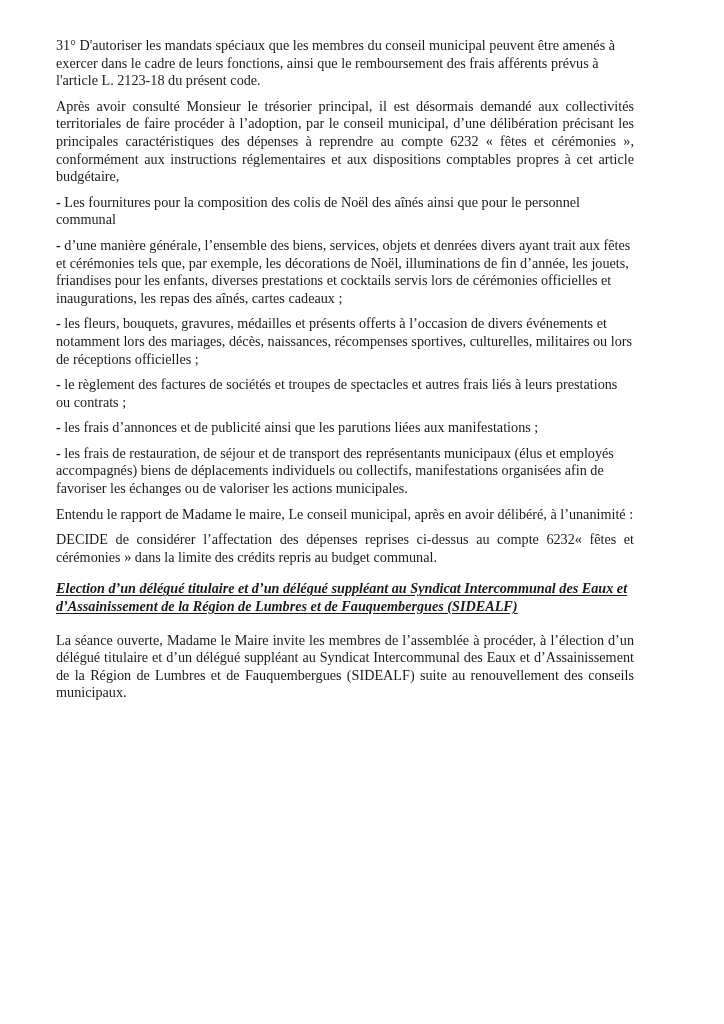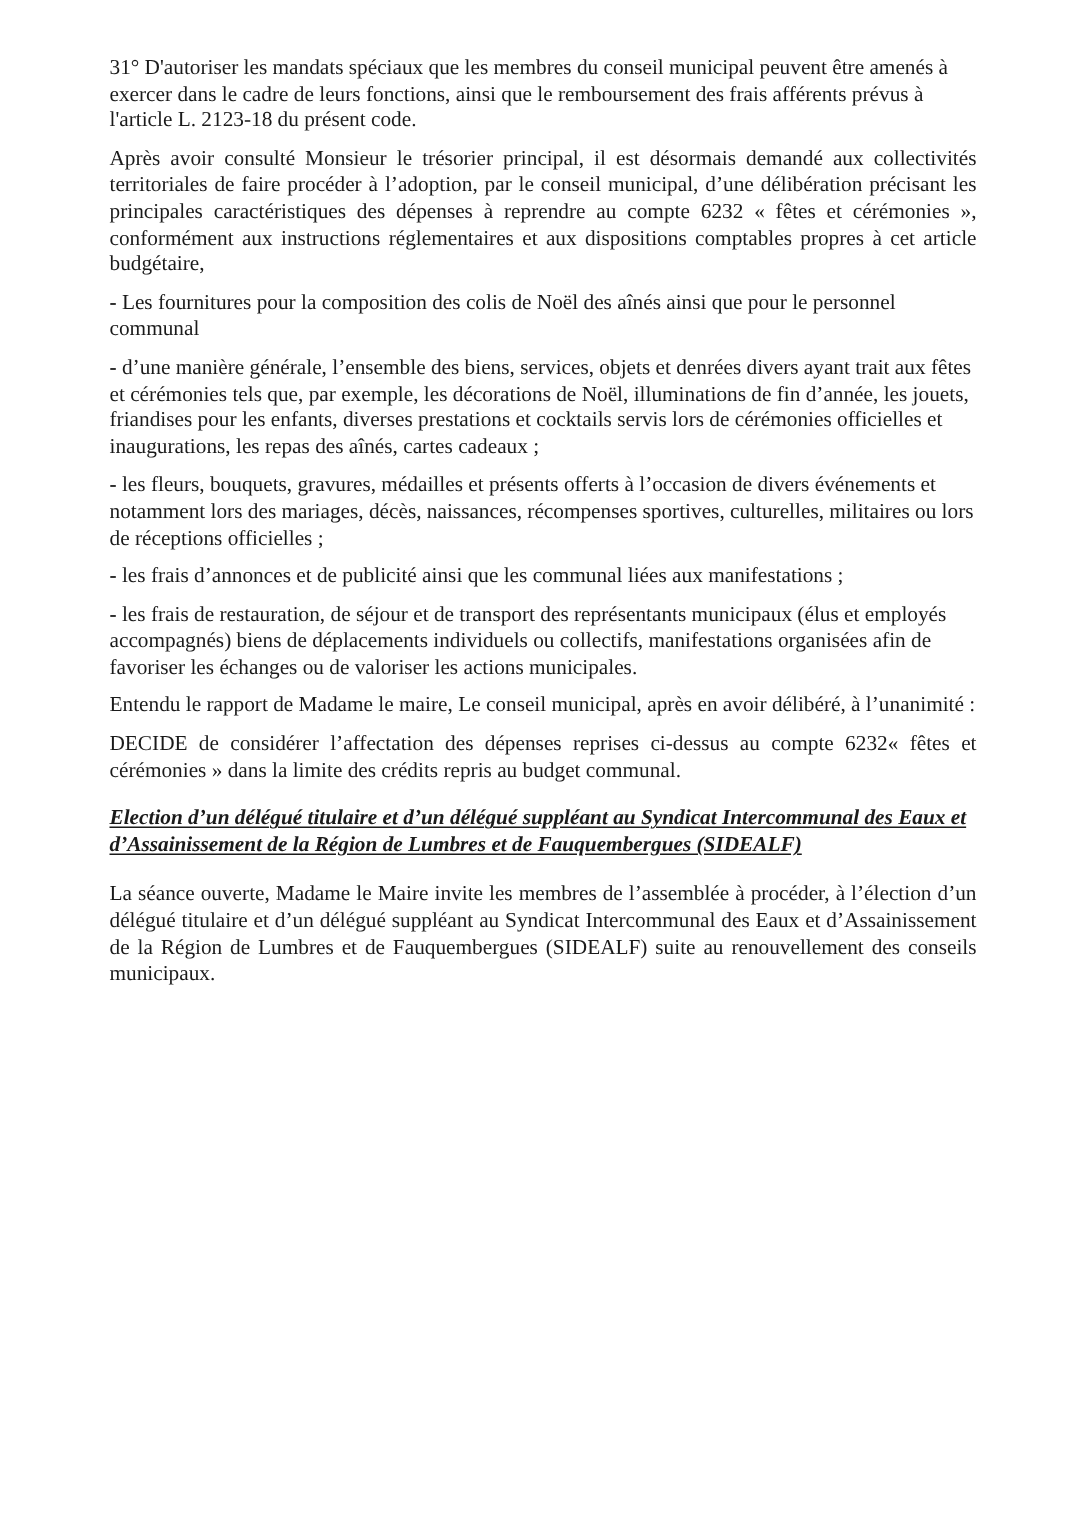--- a/index.html
+++ b/index.html
@@ -2,21 +2,21 @@
 <html><head>
   <meta charset="utf-8">
   <style>
     html, body { margin: 0; padding: 0; background: #ffffff; }
     body {
       width: 724px; height: 1024px; overflow: hidden; position: relative;
       font-family: "Liberation Serif", "DejaVu Serif", serif;
       color: #1a1a1a;
     }
     .page {
-      position: absolute; left: 73px; top: 37px; width: 578px;
+      position: absolute; left: 56px; top: 37px; width: 578px;
       font-size: 14.2px; line-height: 17.6px;
     }
     p { margin: 0 0 8px 0; }
     .justify { text-align: justify; }
     .heading {
       font-weight: bold; text-decoration: underline; margin: 0 0 9px 0;
       text-underline-offset: 2px;
     }
     .heading.h2 { margin-top: 14px; margin-bottom: 16px; font-style: italic; }
     .dash { font-weight: bold; }
@@ -28,21 +28,22 @@
 <div class="page">
   <p>31° D'autoriser les mandats spéciaux que les membres du conseil municipal peuvent être amenés à exercer dans le cadre de leurs fonctions, ainsi que le remboursement des frais afférents prévus à l'article L. 2123-18 du présent code.</p>
 
 
   <p class="justify">Après avoir consulté Monsieur le trésorier principal, il est désormais demandé aux collectivités territoriales de faire procéder à l’adoption, par le conseil municipal, d’une délibération précisant les principales caractéristiques des dépenses à reprendre au compte 6232 « fêtes et cérémonies », conformément aux instructions réglementaires et aux dispositions comptables propres à cet article budgétaire,</p>
 
 
   <p><span class="dash">-</span><span> Les fournitures pour la composition des colis de Noël des aînés ainsi que pour le personnel communal</span></p>
   <p><span class="dash">-</span><span> d’une manière générale, l’ensemble des biens, services, objets et denrées divers ayant trait aux fêtes et cérémonies tels que, par exemple, les décorations de Noël, illuminations de fin d’année, les jouets, friandises pour les enfants, diverses prestations et cocktails servis lors de cérémonies officielles et inaugurations, les repas des aînés, cartes cadeaux ;</span></p>
   <p><span class="dash">-</span><span> les fleurs, bouquets, gravures, médailles et présents offerts à l’occasion de divers événements et notamment lors des mariages, décès, naissances, récompenses sportives, culturelles, militaires ou lors de réceptions officielles ;</span></p>
-  <p><span class="dash">-</span><span> les frais d’annonces et de publicité ainsi que les communal liées aux manifestations ;</span></p>
+  <p><span class="dash">-</span><span> le règlement des factures de sociétés et troupes de spectacles et autres frais liés à leurs prestations ou contrats ;</span></p>
+  <p><span class="dash">-</span><span> les frais d’annonces et de publicité ainsi que les parutions liées aux manifestations ;</span></p>
   <p><span class="dash">-</span><span> les frais de restauration, de séjour et de transport des représentants municipaux (élus et employés accompagnés) biens de déplacements individuels ou collectifs, manifestations organisées afin de favoriser les échanges ou de valoriser les actions municipales.</span></p>
 
   <p class="justify">Entendu le rapport de Madame le maire, Le conseil municipal, après en avoir délibéré, à l’unanimité :</p>
 
   <p class="justify"><span class="bold">DECIDE</span><span> de considérer l’affectation des dépenses reprises ci-dessus au compte 6232« fêtes et cérémonies » dans la limite des crédits repris au budget communal.</span></p>
 
   <p class="heading h2">Election d’un délégué titulaire et d’un délégué suppléant au Syndicat Intercommunal des Eaux et d’Assainissement de la Région de Lumbres et de Fauquembergues (SIDEALF)</p>
 
   <p class="justify">La séance ouverte, Madame le Maire invite les membres de l’assemblée à procéder, à l’élection d’un délégué titulaire et d’un délégué suppléant au Syndicat Intercommunal des Eaux et d’Assainissement de la Région de Lumbres et de Fauquembergues (SIDEALF) suite au renouvellement des conseils municipaux.</p>
 </div>

